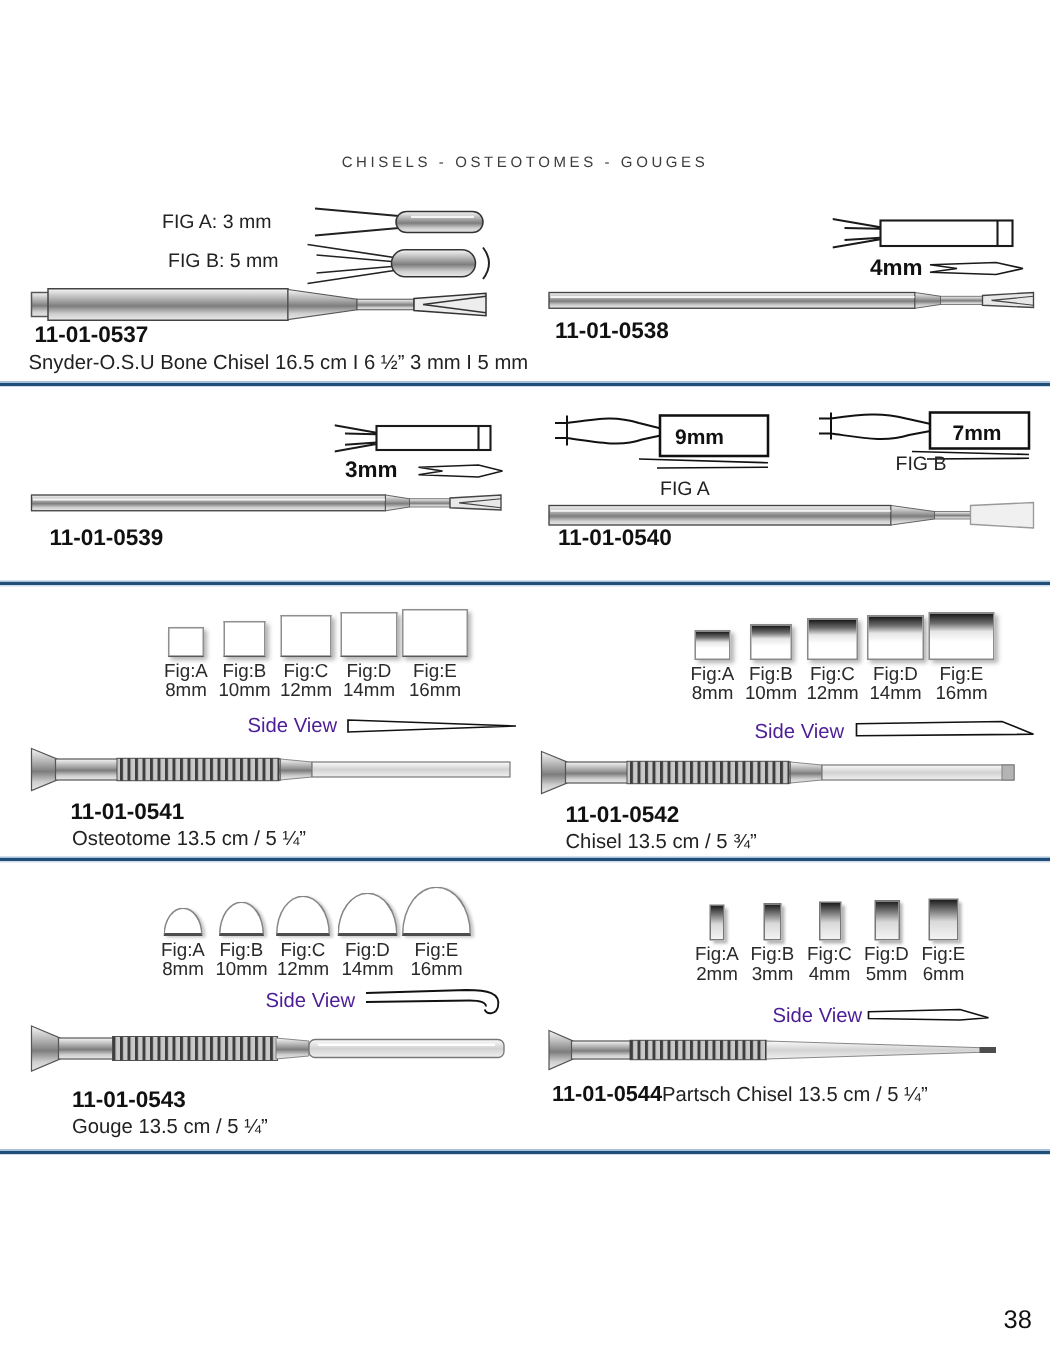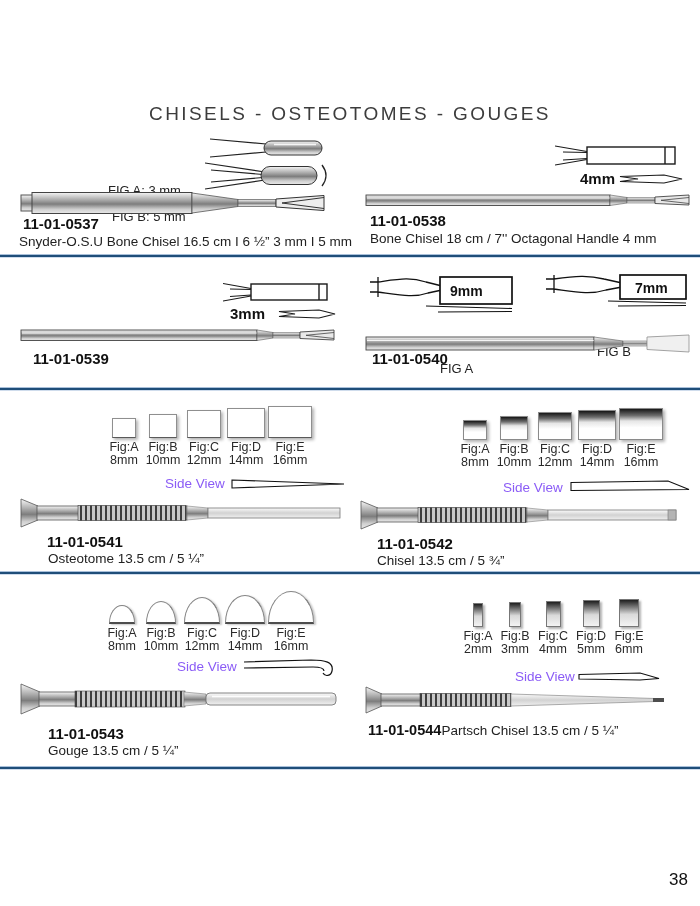--- a/index.html
+++ b/index.html
@@ -1,28 +1,28 @@
 <!DOCTYPE html>
 <html><head>
 <meta charset="utf-8">
 <style>
   html,body{margin:0;padding:0;background:#fff;}
   .page{position:relative;width:700px;height:906px;background:#fff;overflow:hidden;
         font-family:"Liberation Sans",sans-serif;color:#1b1b1b;}
   .title{position:absolute;top:103px;left:0;width:100%;text-align:center;
-         font-size:19px;letter-spacing:2.4px;color:#3c3c3c;font-weight:500;}
+         font-size:10px;letter-spacing:2.4px;color:#3c3c3c;font-weight:500;}
   .divider{position:absolute;left:0;width:700px;height:4px;
            background:linear-gradient(to bottom,#a9c0da 0 1px,#1f4e79 1px 3px,#cfdcec 3px);}
   .block{position:absolute;}
   .block > *{position:absolute;}
   .code{font-size:15px;font-weight:600;color:#111;white-space:nowrap;}
   .desc{font-size:13.5px;color:#222;white-space:nowrap;}
-  .lbl{font-size:13px;color:#222;white-space:nowrap;margin-top:43px;}
+  .lbl{font-size:13px;color:#222;white-space:nowrap;}
   .sizebold{font-size:15px;font-weight:700;color:#111;white-space:nowrap;}
-  .sv-label{font-size:13.5px;color:#8b5cf6;white-space:nowrap;}
+  .sv-label{font-size:13.5px;color:#4c1d95;white-space:nowrap;}
   .codeline{white-space:nowrap;}
   .codeline .c{font-size:14.5px;font-weight:600;color:#111;}
   .codeline .d{font-size:13.5px;color:#222;}
   .figrow{display:flex;align-items:flex-end;}
   .figitem{display:flex;flex-direction:column;align-items:center;justify-content:flex-end;}
   .figitem .fl{font-size:12.5px;color:#2a2a2a;margin-top:3px;line-height:1.05;}
   .figitem .fs{font-size:12.5px;color:#2a2a2a;line-height:1.1;}
   .shape-sq{background:#fff;border:1px solid #8f8f8f;border-bottom-color:#5a5a5a;
             box-shadow:2px 2px 3px rgba(0,0,0,.30);}
   .shape-sqsh{background:linear-gradient(to bottom,#161616 0,#6e6e6e 22%,#e6e6e6 40%,#fff 62%);
@@ -105,21 +105,20 @@
     </svg>
     <svg style="left:5px;top:66px" width="326" height="18" viewBox="0 0 326 18">
       <rect x="1" y="4" width="244" height="10.5" fill="url(#metal)" stroke="#444" stroke-width="0.9"></rect>
       <line x1="2" y1="7" x2="245" y2="7" stroke="#f4f4f4" stroke-width="1.2"></line>
       <polygon points="245,4 262,6.5 262,12 245,14.5" fill="url(#metal)" stroke="#555" stroke-width="0.6"></polygon>
       <rect x="262" y="6.5" width="28" height="5.5" fill="url(#metal)" stroke="#555" stroke-width="0.5"></rect>
       <polygon points="290,6 324,4 324,14 290,12.5" fill="#e8e8e8" stroke="#444" stroke-width="0.9"></polygon>
       <path d="M296,9.3 L324,6.5 M296,9.3 L324,12.5" stroke="#444" stroke-width="0.8" fill="none"></path>
     </svg>
     <div class="code" style="left:10px;top:87px">11-01-0538</div>
-    <div class="desc" style="left:10px;top:106px">Bone Chisel 18 cm / 7'' Octagonal Handle 4 mm</div>
   </section>
 
   <section class="block" style="left:15px;top:258px;width:335px;height:128px">
     <svg style="left:208px;top:22px" width="112" height="26" viewBox="0 0 112 26">
       <rect x="28" y="4" width="76" height="16" fill="#fff" stroke="#1a1a1a" stroke-width="1.4"></rect>
       <line x1="96" y1="4" x2="96" y2="20" stroke="#1a1a1a" stroke-width="1.4"></line>
       <path d="M28,8.5 L0,3.5 M28,9.5 L7,9 M28,16 L0,21 M28,15 L7,16.5" stroke="#1a1a1a" stroke-width="1.2" fill="none"></path>
     </svg>
     <div class="sizebold" style="left:215px;top:47px">3mm</div>
     <svg style="left:262px;top:50px" width="60" height="12" viewBox="0 0 60 12">

